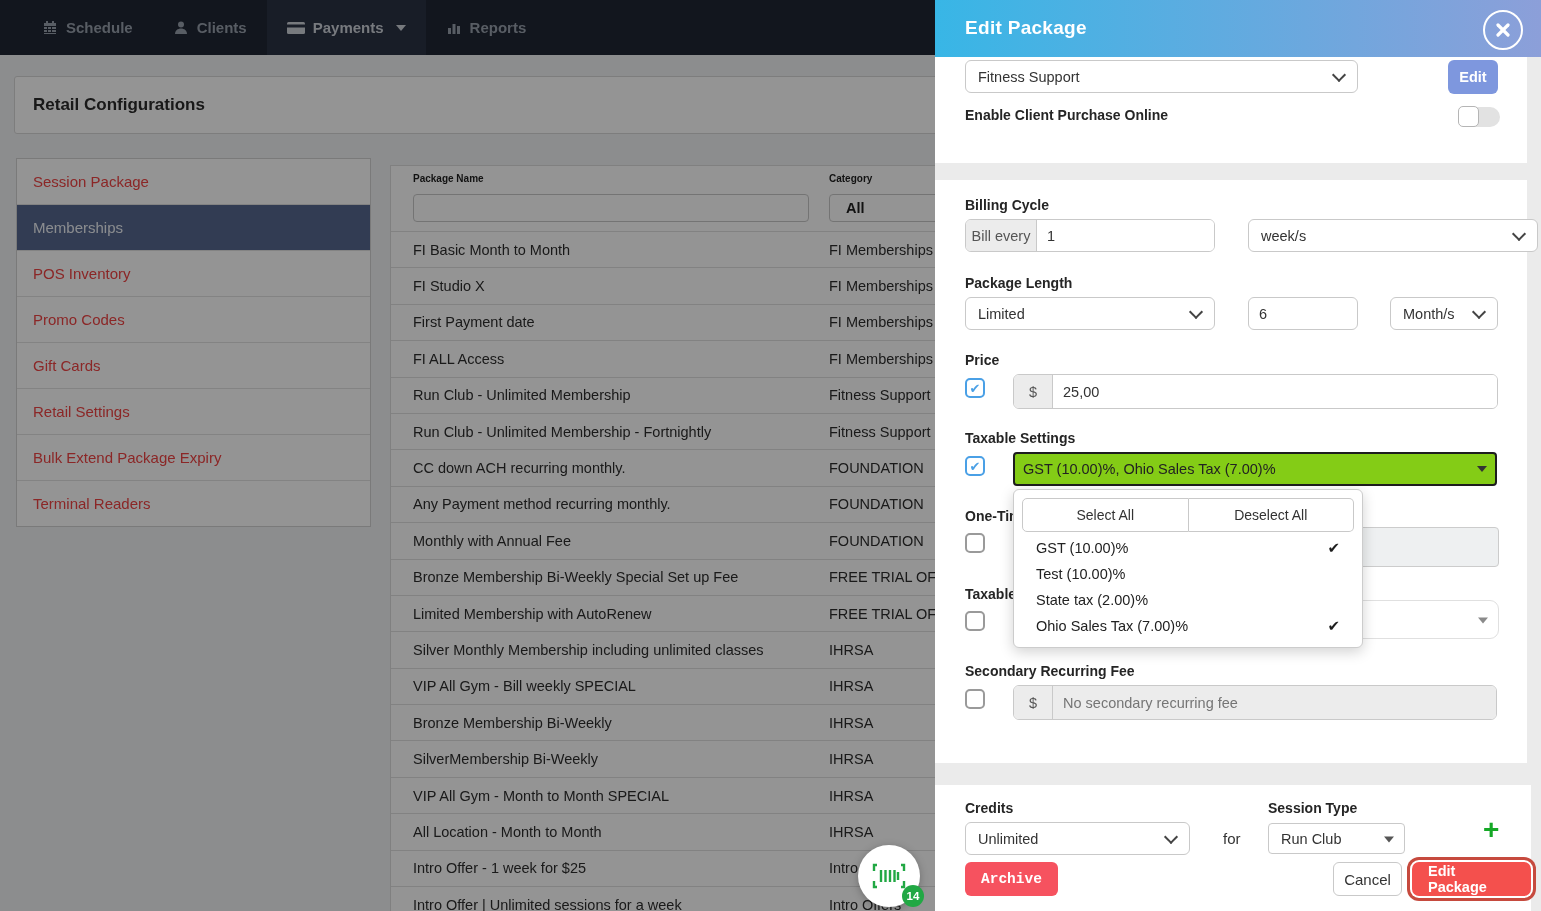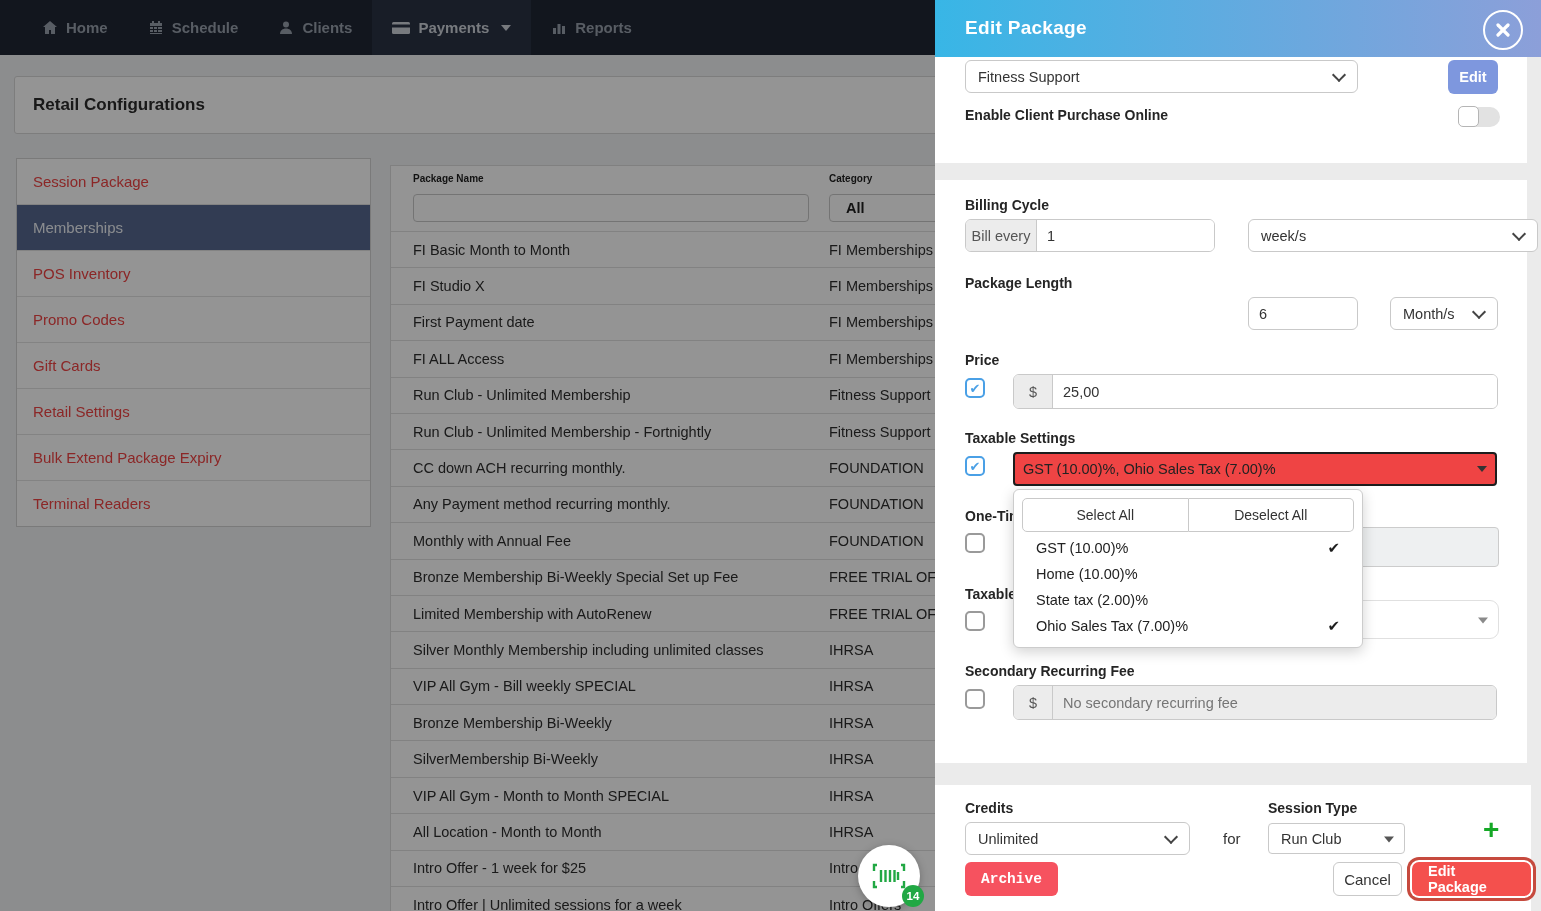--- a/index.html
+++ b/index.html
@@ -82,21 +82,21 @@
     font-size:14.5px;color:#333;padding:0 10px;box-sizing:border-box;font-family:inherit;outline:none;}
   .cb{position:absolute;width:20px;height:20px;border:2px solid #9a9a9a;border-radius:5px;
     background:#fff;box-sizing:border-box;display:flex;align-items:center;justify-content:center;cursor:pointer;}
   .cb .cbcheck{display:none;}
   .cb.checked{border-color:#4aa0e6;}
   .cb.checked .cbcheck{display:block;color:#4aa0e6;font-size:13px;font-family:"DejaVu Sans",sans-serif;}
   .toggle{position:absolute;width:42px;height:20px;border-radius:10px;background:#e2e2e2;cursor:pointer;}
   .knob{position:absolute;left:0;top:-1px;width:21px;height:21px;border-radius:5px;background:#fff;
     border:1px solid #b5b5b5;box-sizing:border-box;}
   .msel{position:absolute;left:78px;top:452px;width:484px;height:34px;border:2px solid #1d1d1d;
-    border-radius:4px;background:#ef4444;display:flex;align-items:center;padding:0 8px;
+    border-radius:4px;background:#84cc16;display:flex;align-items:center;padding:0 8px;
     font-size:14.5px;color:#222;cursor:pointer;box-sizing:border-box;}
   .ddpanel{position:absolute;left:78px;top:489px;width:348px;height:157px;background:#fff;
     border:1px solid #ccc;border-radius:6px;box-shadow:0 4px 14px rgba(0,0,0,0.18);z-index:3;}
   .ddbtns{position:absolute;left:8px;top:8px;right:8px;height:34px;display:flex;}
   .ddbtn{flex:1;border:1px solid #c9c9c9;background:#fff;display:flex;align-items:center;
     justify-content:center;font-size:14px;color:#333;cursor:pointer;}
   .ddbtn:first-child{border-radius:5px 0 0 5px;}
   .ddbtn:last-child{border-radius:0 5px 5px 0;border-left:none;}
   .opts{position:absolute;left:0;top:45px;right:0;}
   .opt{height:26px;display:flex;align-items:center;padding:0 22px;cursor:pointer;}
@@ -118,26 +118,20 @@
   .fortext{position:absolute;font-size:15px;color:#333;}
 </style>
 </head>
 <body>
 
 <div class="screen">
 
   <div class="topnav">
     <div class="nav-item">
       <svg width="16" height="16" viewBox="0 0 16 16" fill="currentColor">
-          <path d="M8 1 1 7h2v7h4v-4h2v4h4V7h2z"></path>
-        </svg>
-      <span>Home</span>
-    </div>
-    <div class="nav-item">
-      <svg width="16" height="16" viewBox="0 0 16 16" fill="currentColor">
           <path d="M2 3h12v3H2zM2 7h3v2H2zm4 0h3v2H6zm4 0h4v2h-4zM2 10h3v2H2zm4 0h3v2H6zm4 0h4v2h-4zM2 13h12v1H2z"></path>
           <rect x="4" y="1" width="2" height="3"></rect>
           <rect x="10" y="1" width="2" height="3"></rect>
         </svg>
       <span>Schedule</span>
     </div>
     <div class="nav-item">
       <svg width="16" height="16" viewBox="0 0 16 16" fill="currentColor">
           <circle cx="8" cy="4.5" r="3"></circle>
           <path d="M2 14c0-3.3 2.7-5.5 6-5.5s6 2.2 6 5.5z"></path>
@@ -361,20 +355,24 @@
       <div class="igroup" style="left:30px;top:39px;width:250px;height:33px;">
         <span class="iaddon" style="width:70px;">Bill every</span>
         <input type="text" value="1" style="">
       </div>
       <div class="ctl" style="left:313px;top:39px;width:290px;">
         <span>week/s</span>
         <span class="chev"></span>
       </div>
 
       <span class="lbl" style="left:30px;top:95px;">Package Length</span>
+      <div class="ctl" style="left:30px;top:117px;width:250px;">
+        <span>Limited</span>
+        <span class="chev"></span>
+      </div>
       <input class="plaininp" type="text" style="left: 313px; top: 117px; width: 110px; height: 33px;" value="6">
       <div class="ctl" style="left:455px;top:117px;width:108px;">
         <span>Month/s</span>
         <span class="chev"></span>
       </div>
 
       <span class="lbl" style="left:30px;top:172px;">Price</span>
       <span class="cb checked" style="left:30px;top:198px;">
         <span class="cbcheck">✔</span>
       </span>
@@ -415,21 +413,21 @@
           </div>
         </div>
         <div class="opts">
 
             <div class="opt checked">
               <span class="opt-label">GST (10.00)%</span>
               <span class="opt-check">✔</span>
             </div>
 
             <div class="opt">
-              <span class="opt-label">Home (10.00)%</span>
+              <span class="opt-label">Test (10.00)%</span>
               <span class="opt-check">✔</span>
             </div>
 
             <div class="opt">
               <span class="opt-label">State tax (2.00)%</span>
               <span class="opt-check">✔</span>
             </div>
 
             <div class="opt checked">
               <span class="opt-label">Ohio Sales Tax (7.00)%</span>

